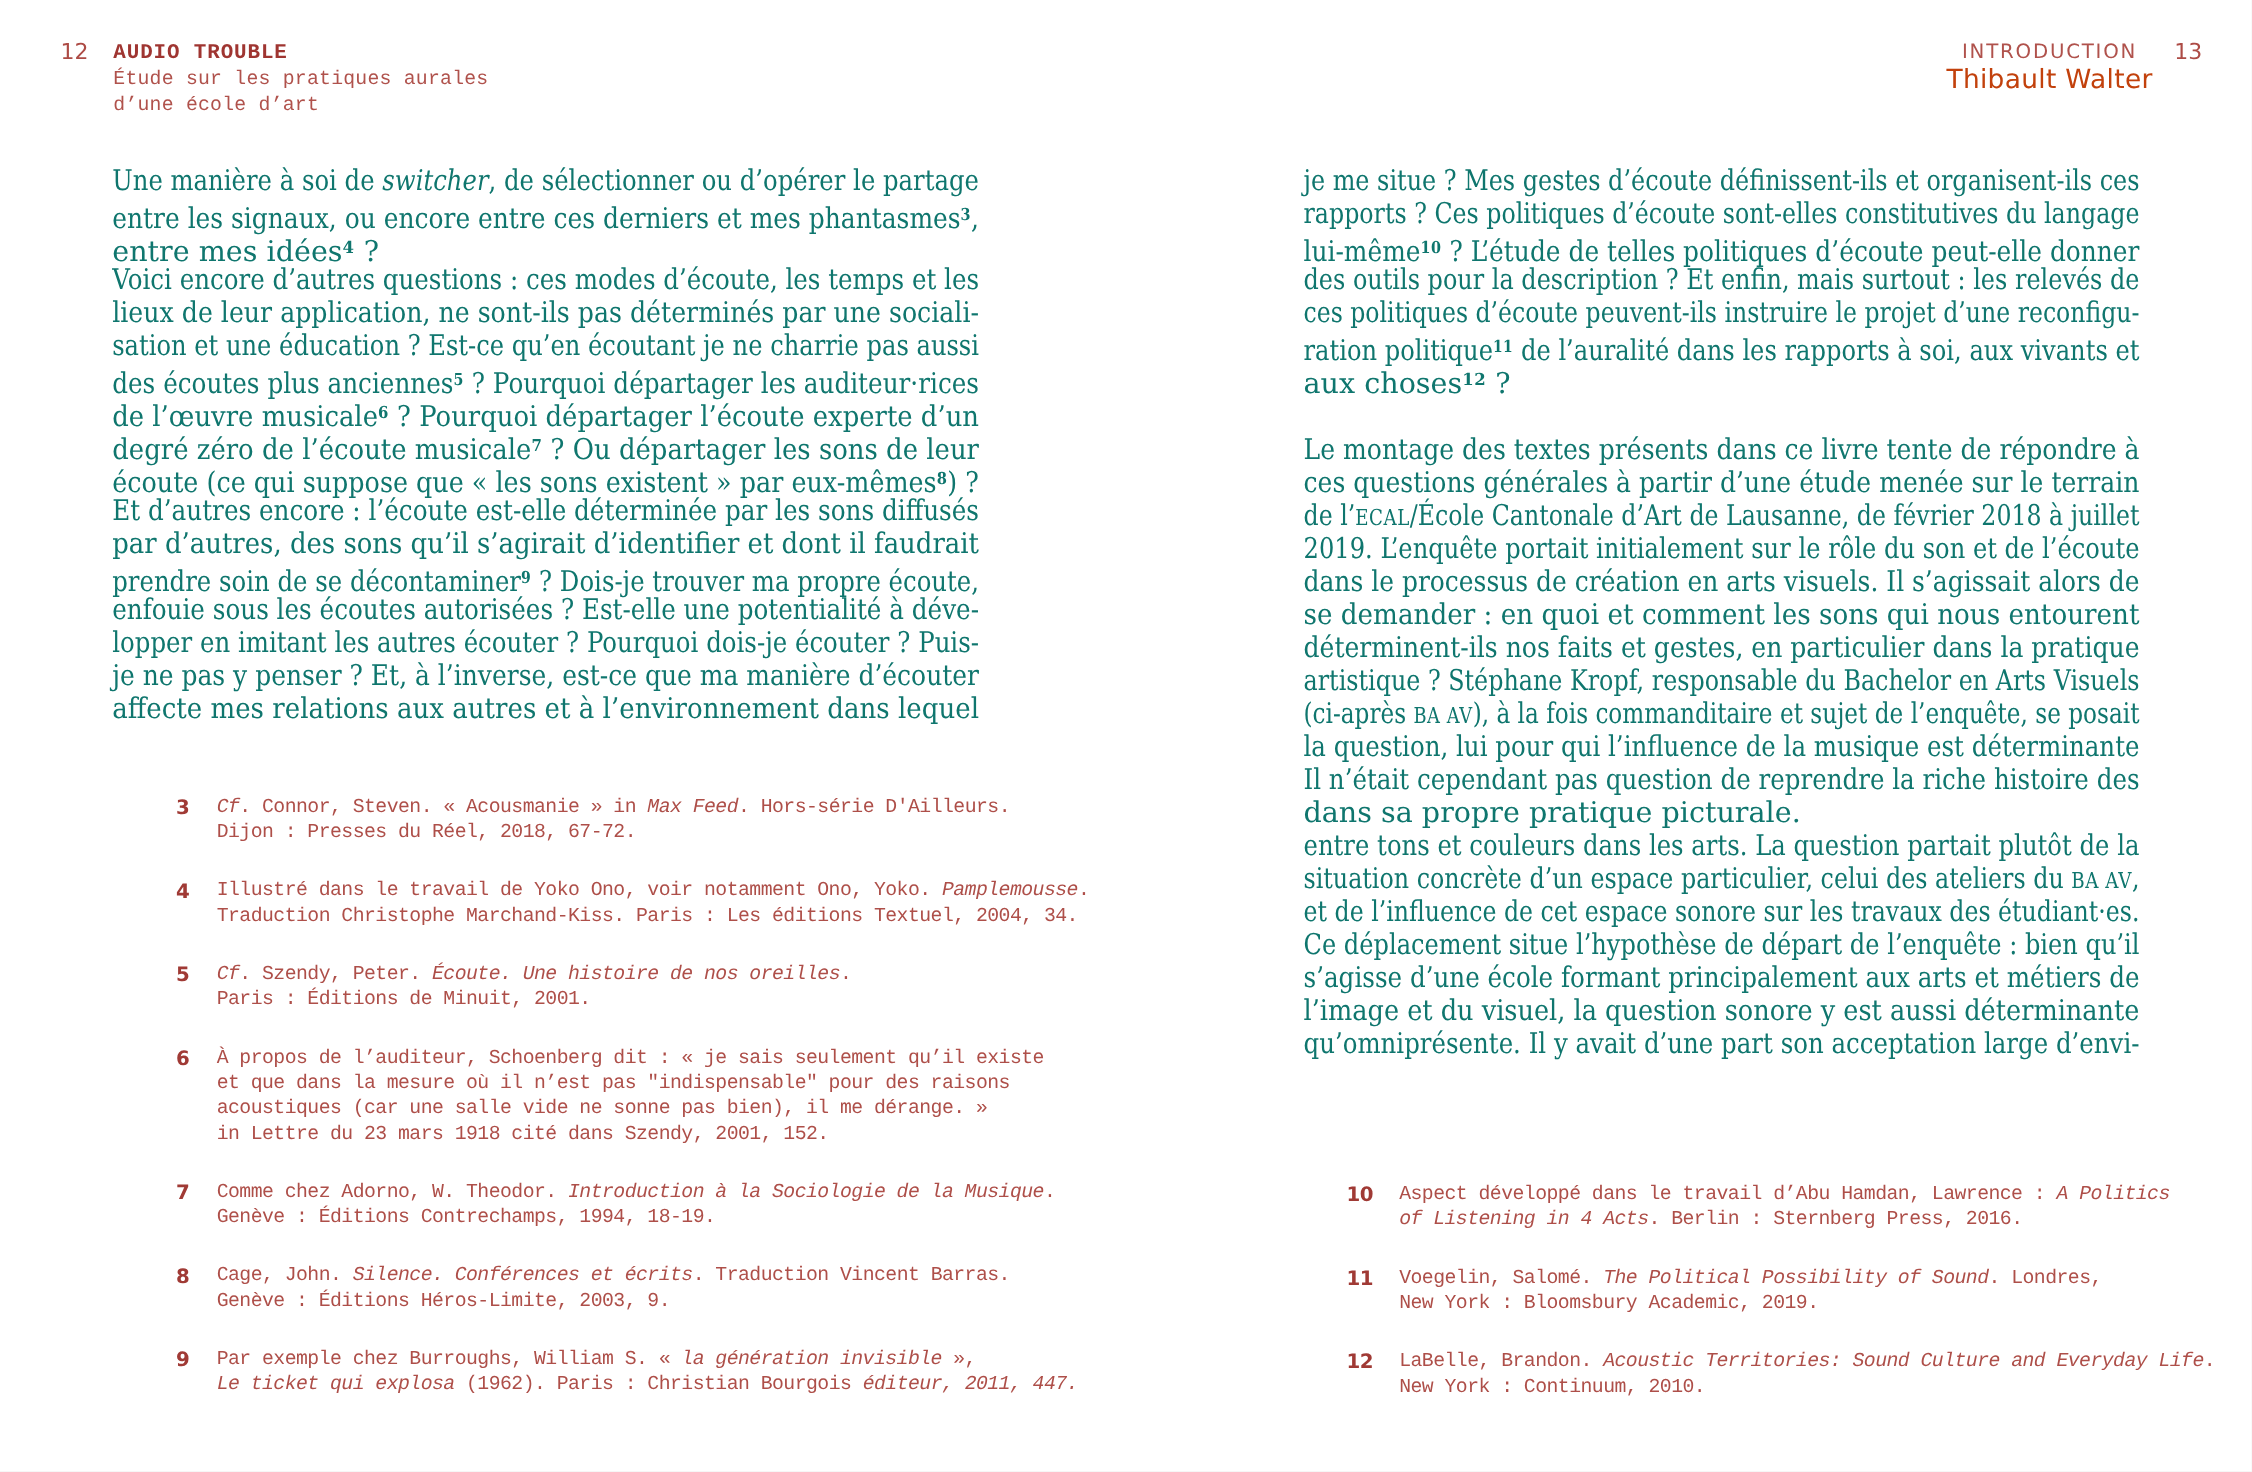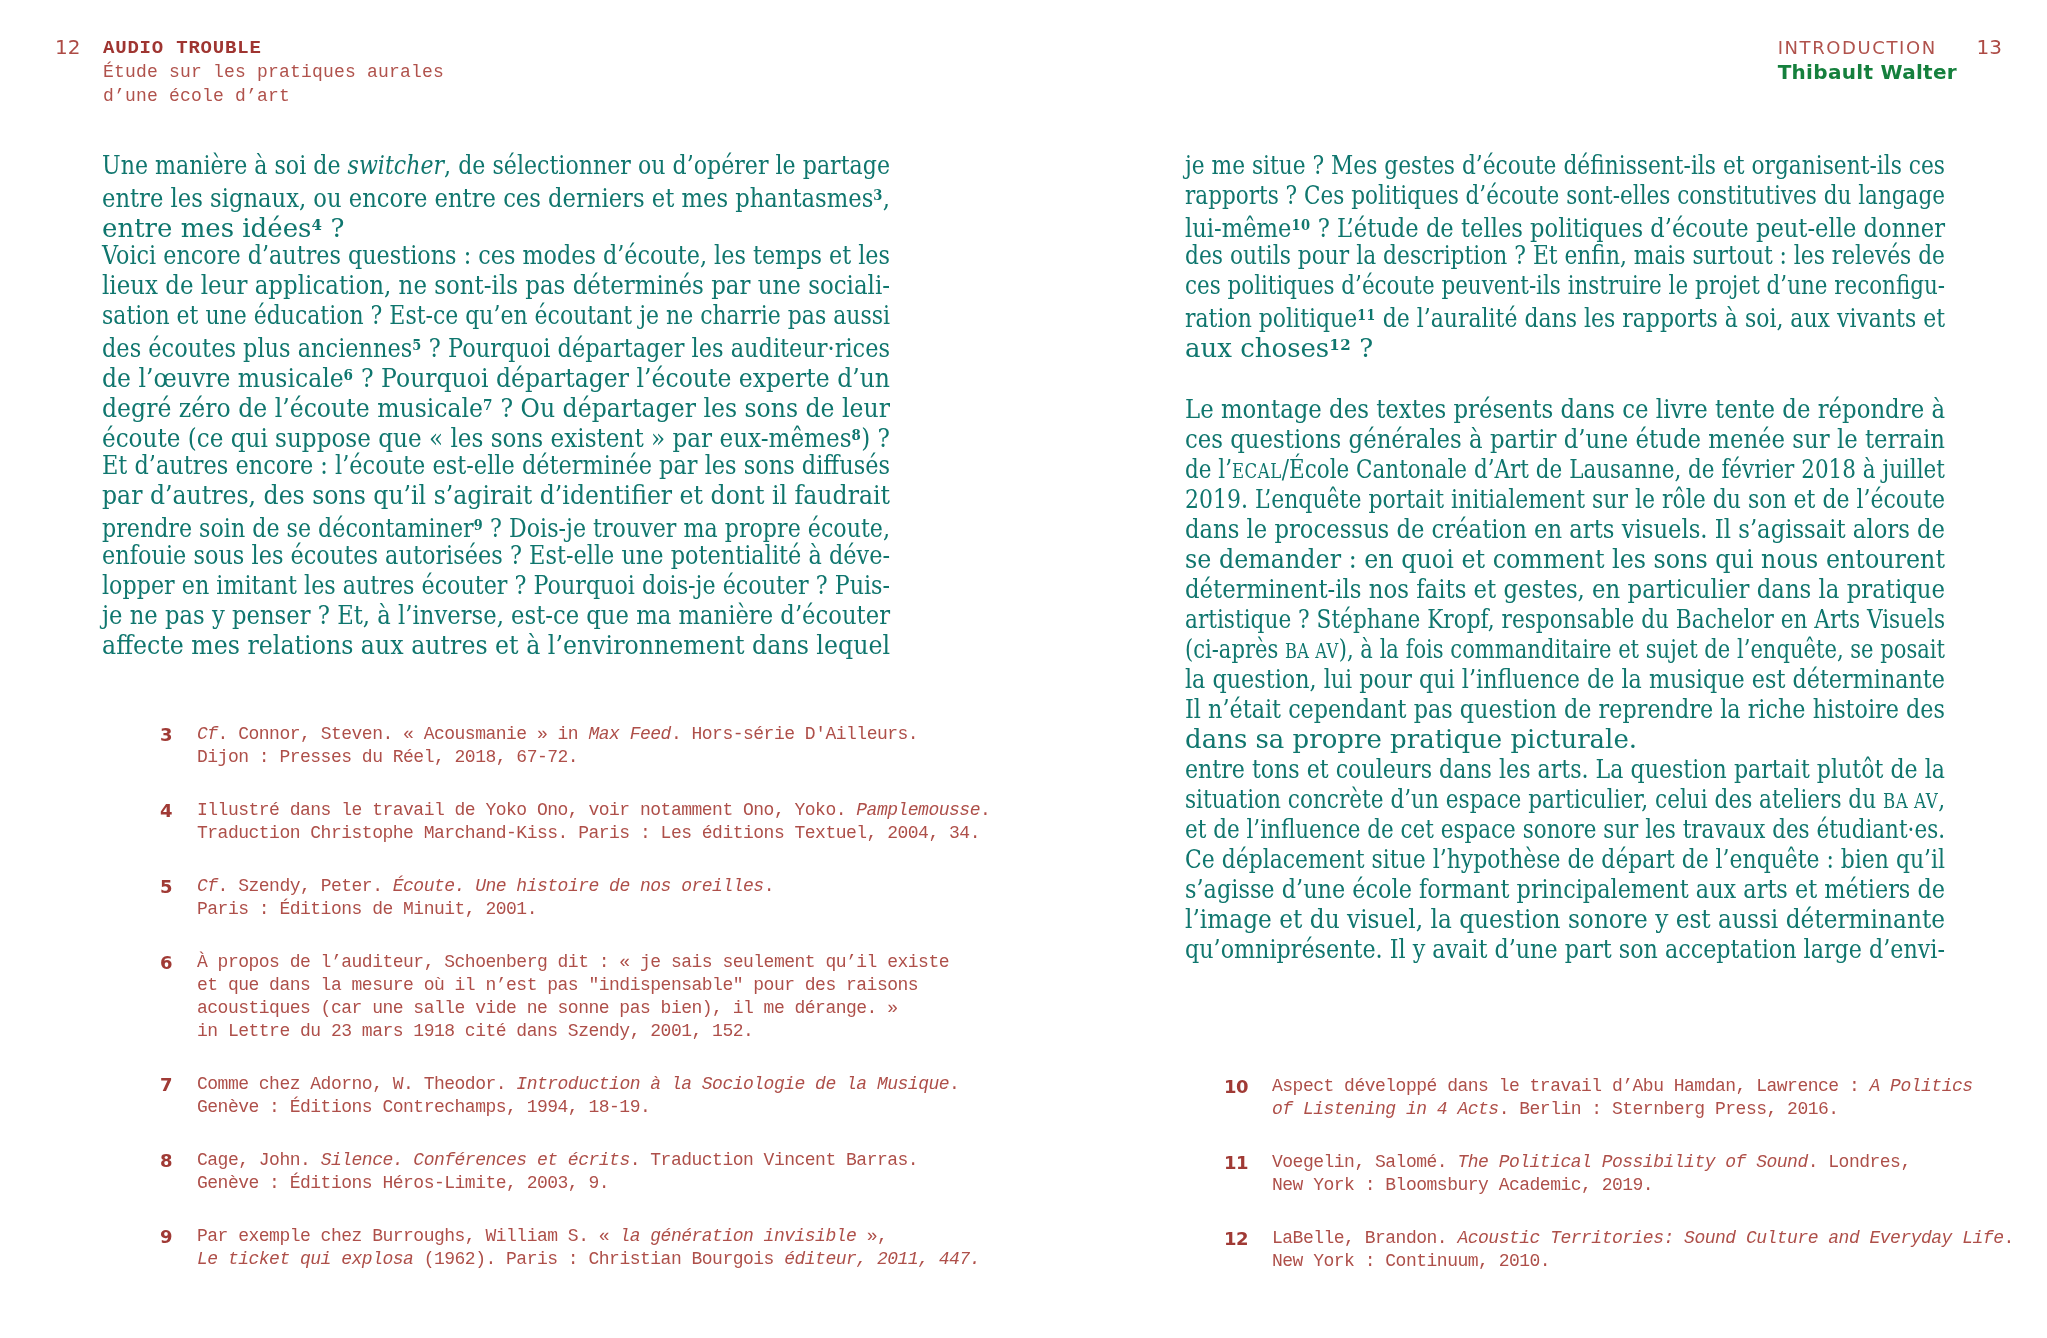--- a/index.html
+++ b/index.html
@@ -16,26 +16,26 @@
     font-size:20px; line-height:24px; color:#ad4b45;
   }
   #pn-left  { left:55px; }
   #pn-right { right:57px; text-align:center;margin-left:10px; }
   .runhead {
     position:absolute; top:36px;
     font-family:"DejaVu Sans", sans-serif;
     font-size:18px; line-height:24px; letter-spacing:0.2px; color:#b0524c;
   }
   #head-left  { left:103px;font-family:Liberation Mono, monospace; }
-  #head-right { right:102px; text-align:left; }
+  #head-right { right:102px; text-align:center; }
   .run-title-bold {
     font-weight:700; font-size:19px; letter-spacing:0.8px; color:#9f3531;
   }
   .run-title-caps { letter-spacing:1.6px; font-size:18px; color:#b0524c; }
-  .run-author { font-weight:700; font-size:20px; letter-spacing:0.3px; color:#15803d; }
+  .run-author { font-weight:400; font-size:24px; letter-spacing:0.3px; color:#c2410c; }
   
   .bodycol {
     position:absolute; top:150px; color:#0f766e;
     font-size:26px;
   }
   #body-left  { left:102px; width:788px; }
   #body-right { left:1185px; width:760px; }
   .bline { height:30px; line-height:30px; white-space:nowrap; }
   .bline .fit { display:inline-block; transform-origin:0 62%; white-space:nowrap; }
   .gapline { height:34px; }

